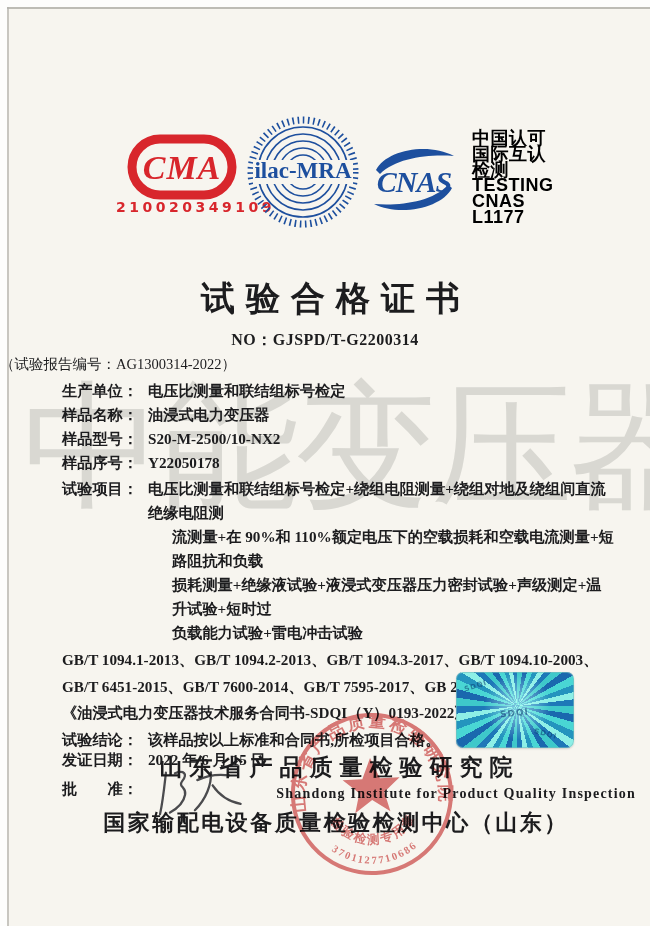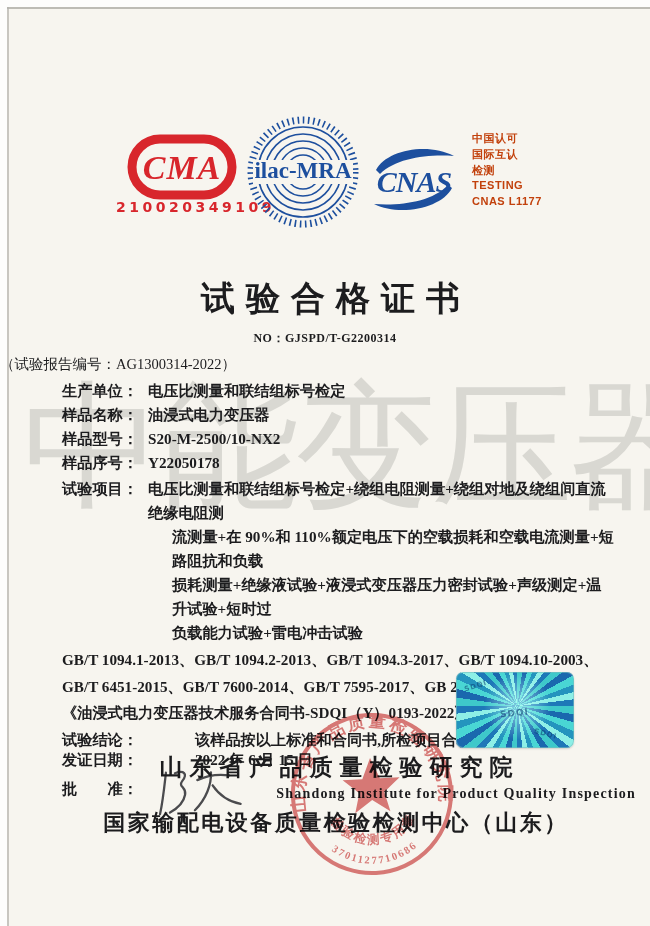--- a/index.html
+++ b/index.html
@@ -22,41 +22,41 @@
   }
 
   .logos { position:absolute; left:0; top:0; width:100%; z-index:1; }
   .cma-wrap { position:absolute; left:126px; top:134px; }
   .cma-number { position:absolute; left:116px; top:199px; width:136px; text-align:center;
     font-family:"DejaVu Sans","Liberation Sans",sans-serif; font-weight:700;
     font-size:14px; letter-spacing:3.5px; color:#d8262c; }
   .ilac-wrap { position:absolute; left:245px; top:114px; }
   .cnas-wrap { position:absolute; left:362px; top:144px; }
   .cnas-text { position:absolute; left:472px; top:131px; width:86px;
-    color:#c2410c; font-family:"Liberation Sans","DejaVu Sans",sans-serif;
-    font-weight:700; font-size:11px; line-height:15.8px; letter-spacing:.5px; }
+    color:#000000; font-family:"Liberation Sans","DejaVu Sans",sans-serif;
+    font-weight:700; font-size:18px; line-height:15.8px; letter-spacing:.5px; }
 
   .title { position:absolute; left:0; top:276px; width:100%; text-align:center; z-index:1;
     font-size:34px; font-weight:700; letter-spacing:11px; padding-left:22px; }
   .cert-no { position:absolute; left:0; top:330px; width:100%; text-align:center; z-index:1;
-    font-size:12px; font-weight:700; letter-spacing:.5px; }
+    font-size:16px; font-weight:700; letter-spacing:.5px; }
   .report-no { position:absolute; left:0; top:355px; width:100%; text-align:left; z-index:1;
     font-size:14.5px; font-weight:400; }
 
   .fields { position:absolute; left:62px; top:381px; width:552px; z-index:1;
     font-size:15.2px; font-weight:600; }
   .f-row { display:flex; line-height:19px; margin-bottom:5px; }
   .f-label { width:86px; flex:0 0 86px; font-weight:700; }
   .f-value { flex:1; }
   .f-lines .line { line-height:24px; }
   .f-lines .line.indent { padding-left:24px; }
   .basis-lines .line { line-height:26.5px; padding-left:0; }
   .items-row, .basis-row { margin-bottom:2px; }
   .basis-row { margin-top:2px; }
-  .f-row.tight { margin-bottom:1px;gap:47px; }
+  .f-row.tight { margin-bottom:1px; }
   .approve-row { margin-top:10px; align-items:flex-start; }
   .signature { display:inline-block; margin-top:-14px; margin-left:4px; transform:rotate(-3deg); }
 
   .footer { position:absolute; left:36px; top:752px; width:600px; text-align:center; z-index:1; }
   .inst-cn { font-size:23px; font-weight:700; letter-spacing:7px; padding-left:7px; }
   .inst-en { margin-top:3px; font-size:14px; font-weight:700; letter-spacing:1.2px;text-align:right; }
   .center-cn { margin-top:6px; font-size:22px; font-weight:700; letter-spacing:2.5px; }
   .center-en { margin-top:4px; font-size:11.6px; font-weight:700; letter-spacing:-0.1px; }
   .query-row { margin-top:21px; font-size:15.5px; font-weight:700; letter-spacing:1.5px; }
   .query-url { font-family:"Liberation Sans","DejaVu Sans",sans-serif; font-size:13px;

